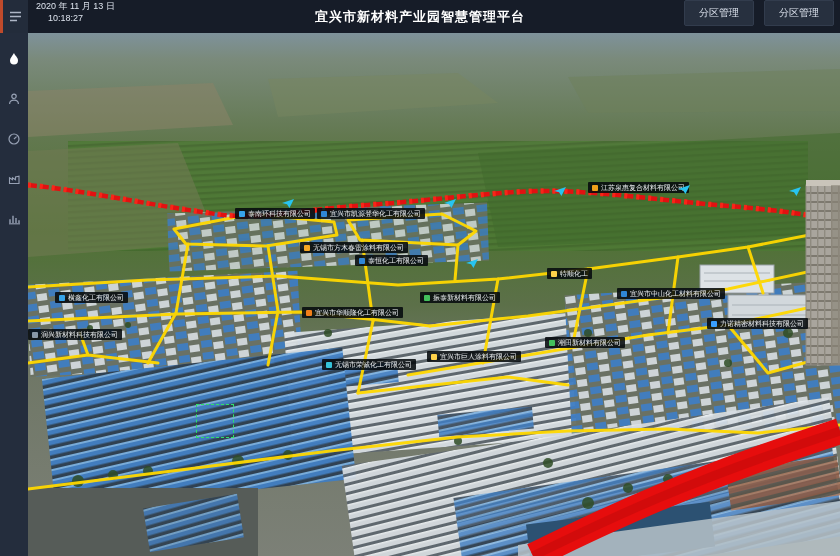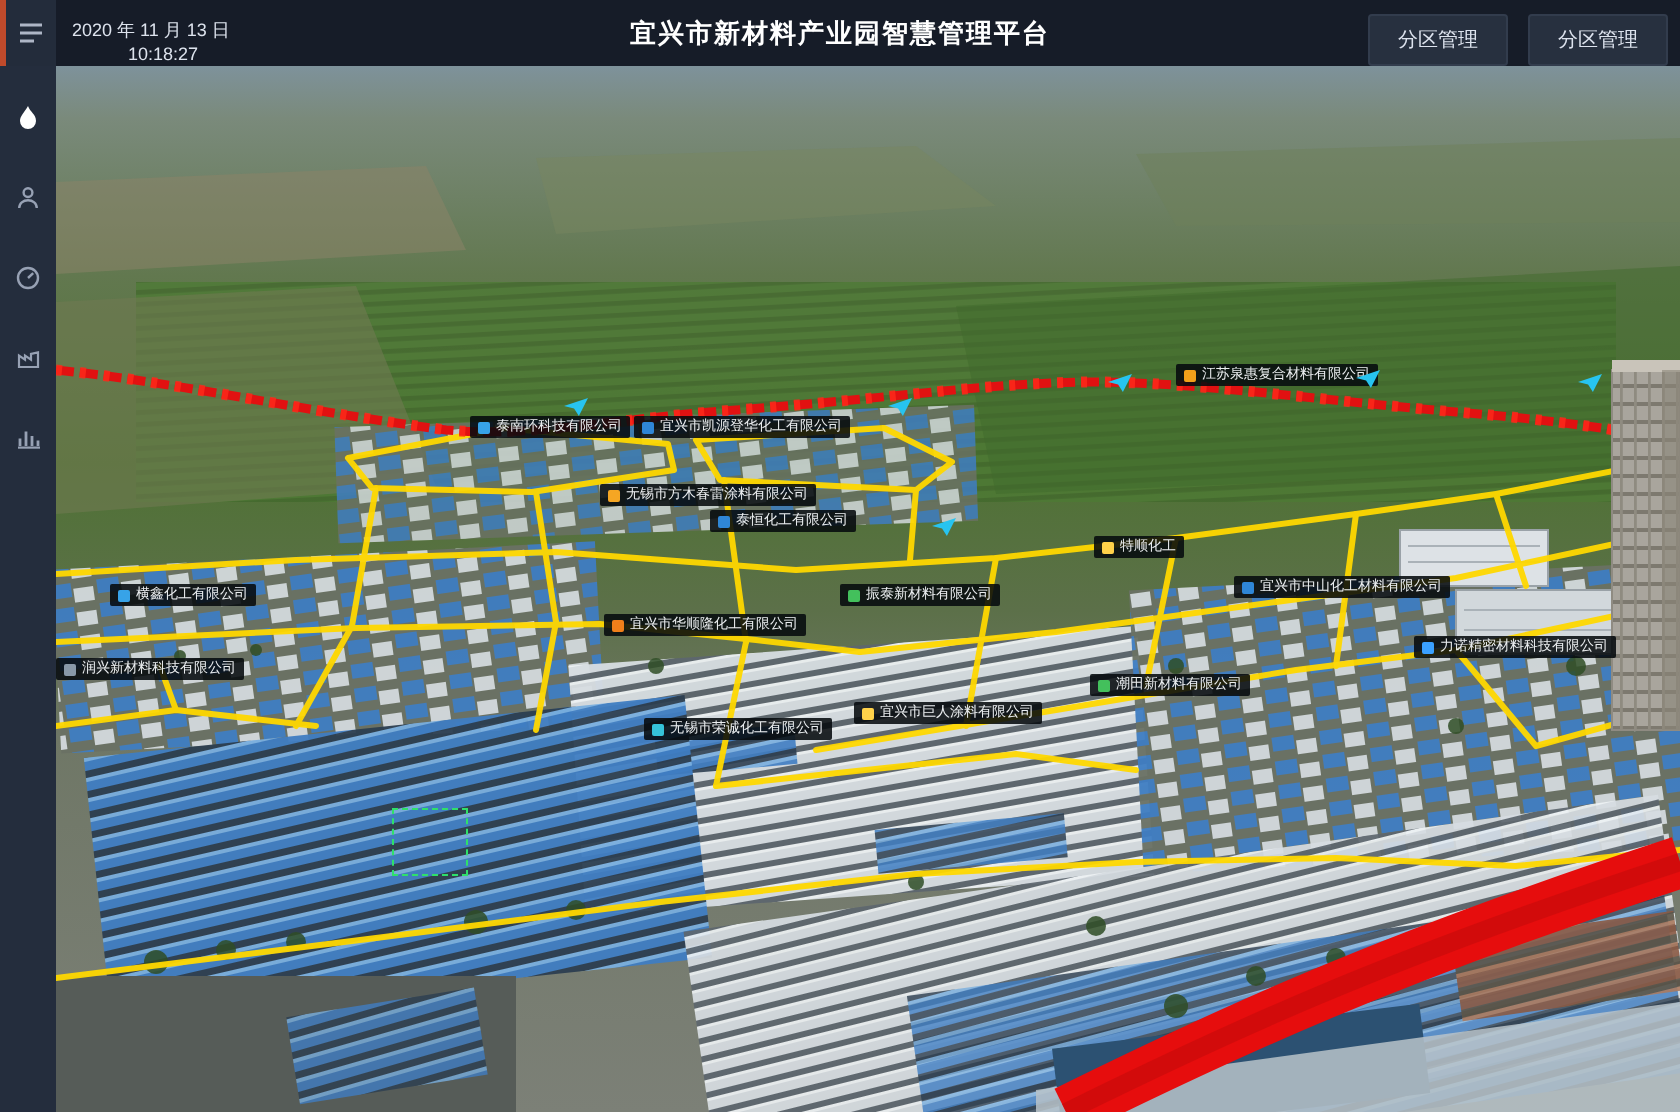--- a/index.html
+++ b/index.html
@@ -1,25 +1,25 @@
 <!DOCTYPE html>
 <html><head>
 <meta charset="utf-8">
 <style>
   html,body{margin:0;padding:0;}
   body{width:840px;height:556px;overflow:hidden;position:relative;background:#0e141f;
        font-family:"Liberation Sans","DejaVu Sans",sans-serif;}
 
   
   .header{position:absolute;left:0;top:0;width:840px;height:33px;background:#161c28;
-          display:flex;align-items:flex-end;z-index:40;}
+          display:flex;align-items:flex-start;z-index:40;}
   .corner{width:28px;height:33px;background:#232c3b;border-left:3px solid #bf4a2b;
           box-sizing:border-box;display:flex;align-items:center;justify-content:center;flex:0 0 28px;}
   .datetime{margin-left:8px;color:#dde3ed;font-size:9px;line-height:12px;}
-  .datetime .time{margin-left:28px;}
+  .datetime .time{margin-left:12px;}
   .title{position:absolute;left:50%;top:50%;transform:translate(-50%,-50%);
          color:#ffffff;font-size:13px;font-weight:bold;letter-spacing:1px;white-space:nowrap;}
   .hbtns{margin-left:auto;display:flex;align-items:center;gap:10px;padding-right:6px;}
   .hbtn{background:#27303f;color:#dde3ee;font-size:10px;padding:5px 14px;border-radius:2px;
         border:1px solid #323c4d;cursor:pointer;white-space:nowrap;}
   .hdrop{background:#1c2432;border:1px solid #2c3646;border-radius:3px;padding:3px 10px 1px 10px;
          display:flex;flex-direction:column;align-items:center;min-width:48px;cursor:pointer;}
   .hdrop .lbl{font-size:9px;color:#cfd6e4;border-bottom:1px solid #55607a;padding-bottom:2px;
               width:100%;text-align:center;white-space:nowrap;}
   .hdrop .chev{color:#8a93a6;font-size:8px;line-height:8px;margin-top:1px;}

